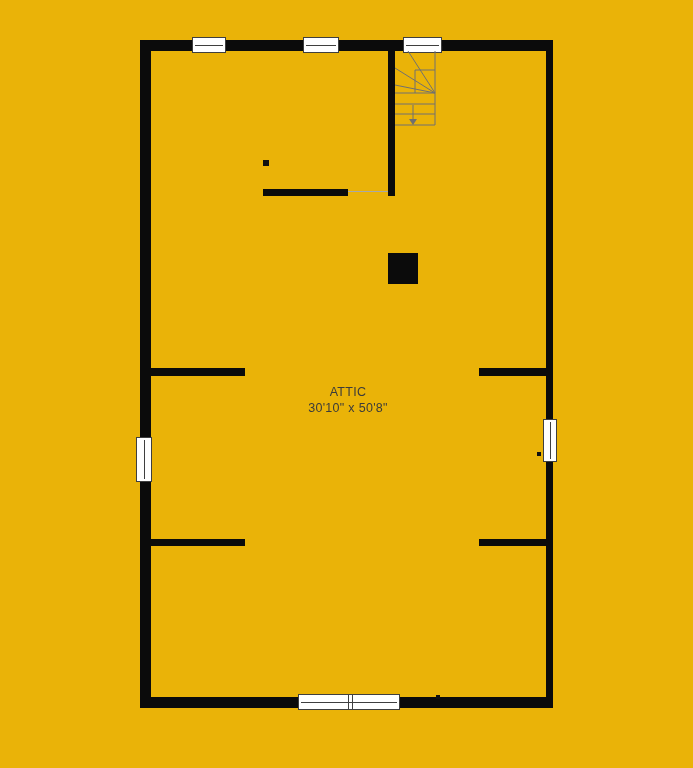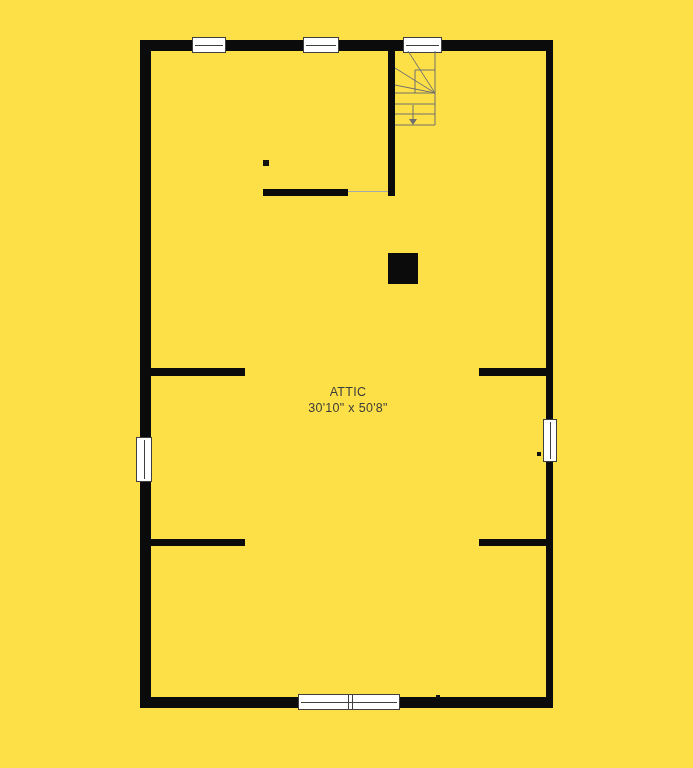--- a/index.html
+++ b/index.html
@@ -5,21 +5,21 @@
   html, body {
     margin: 0;
     padding: 0;
     background: #ffffff;
     font-family: "Liberation Sans", sans-serif;
   }
   .canvas {
     position: relative;
     width: 693px;
     height: 768px;
-    background: #fde047;
+    background: #eab308;
     overflow: hidden;
   }
   .wall {
     position: absolute;
     background: #0b0b0b;
   }
   .thinline {
     position: absolute;
     background: #a8a8a8;
   }

